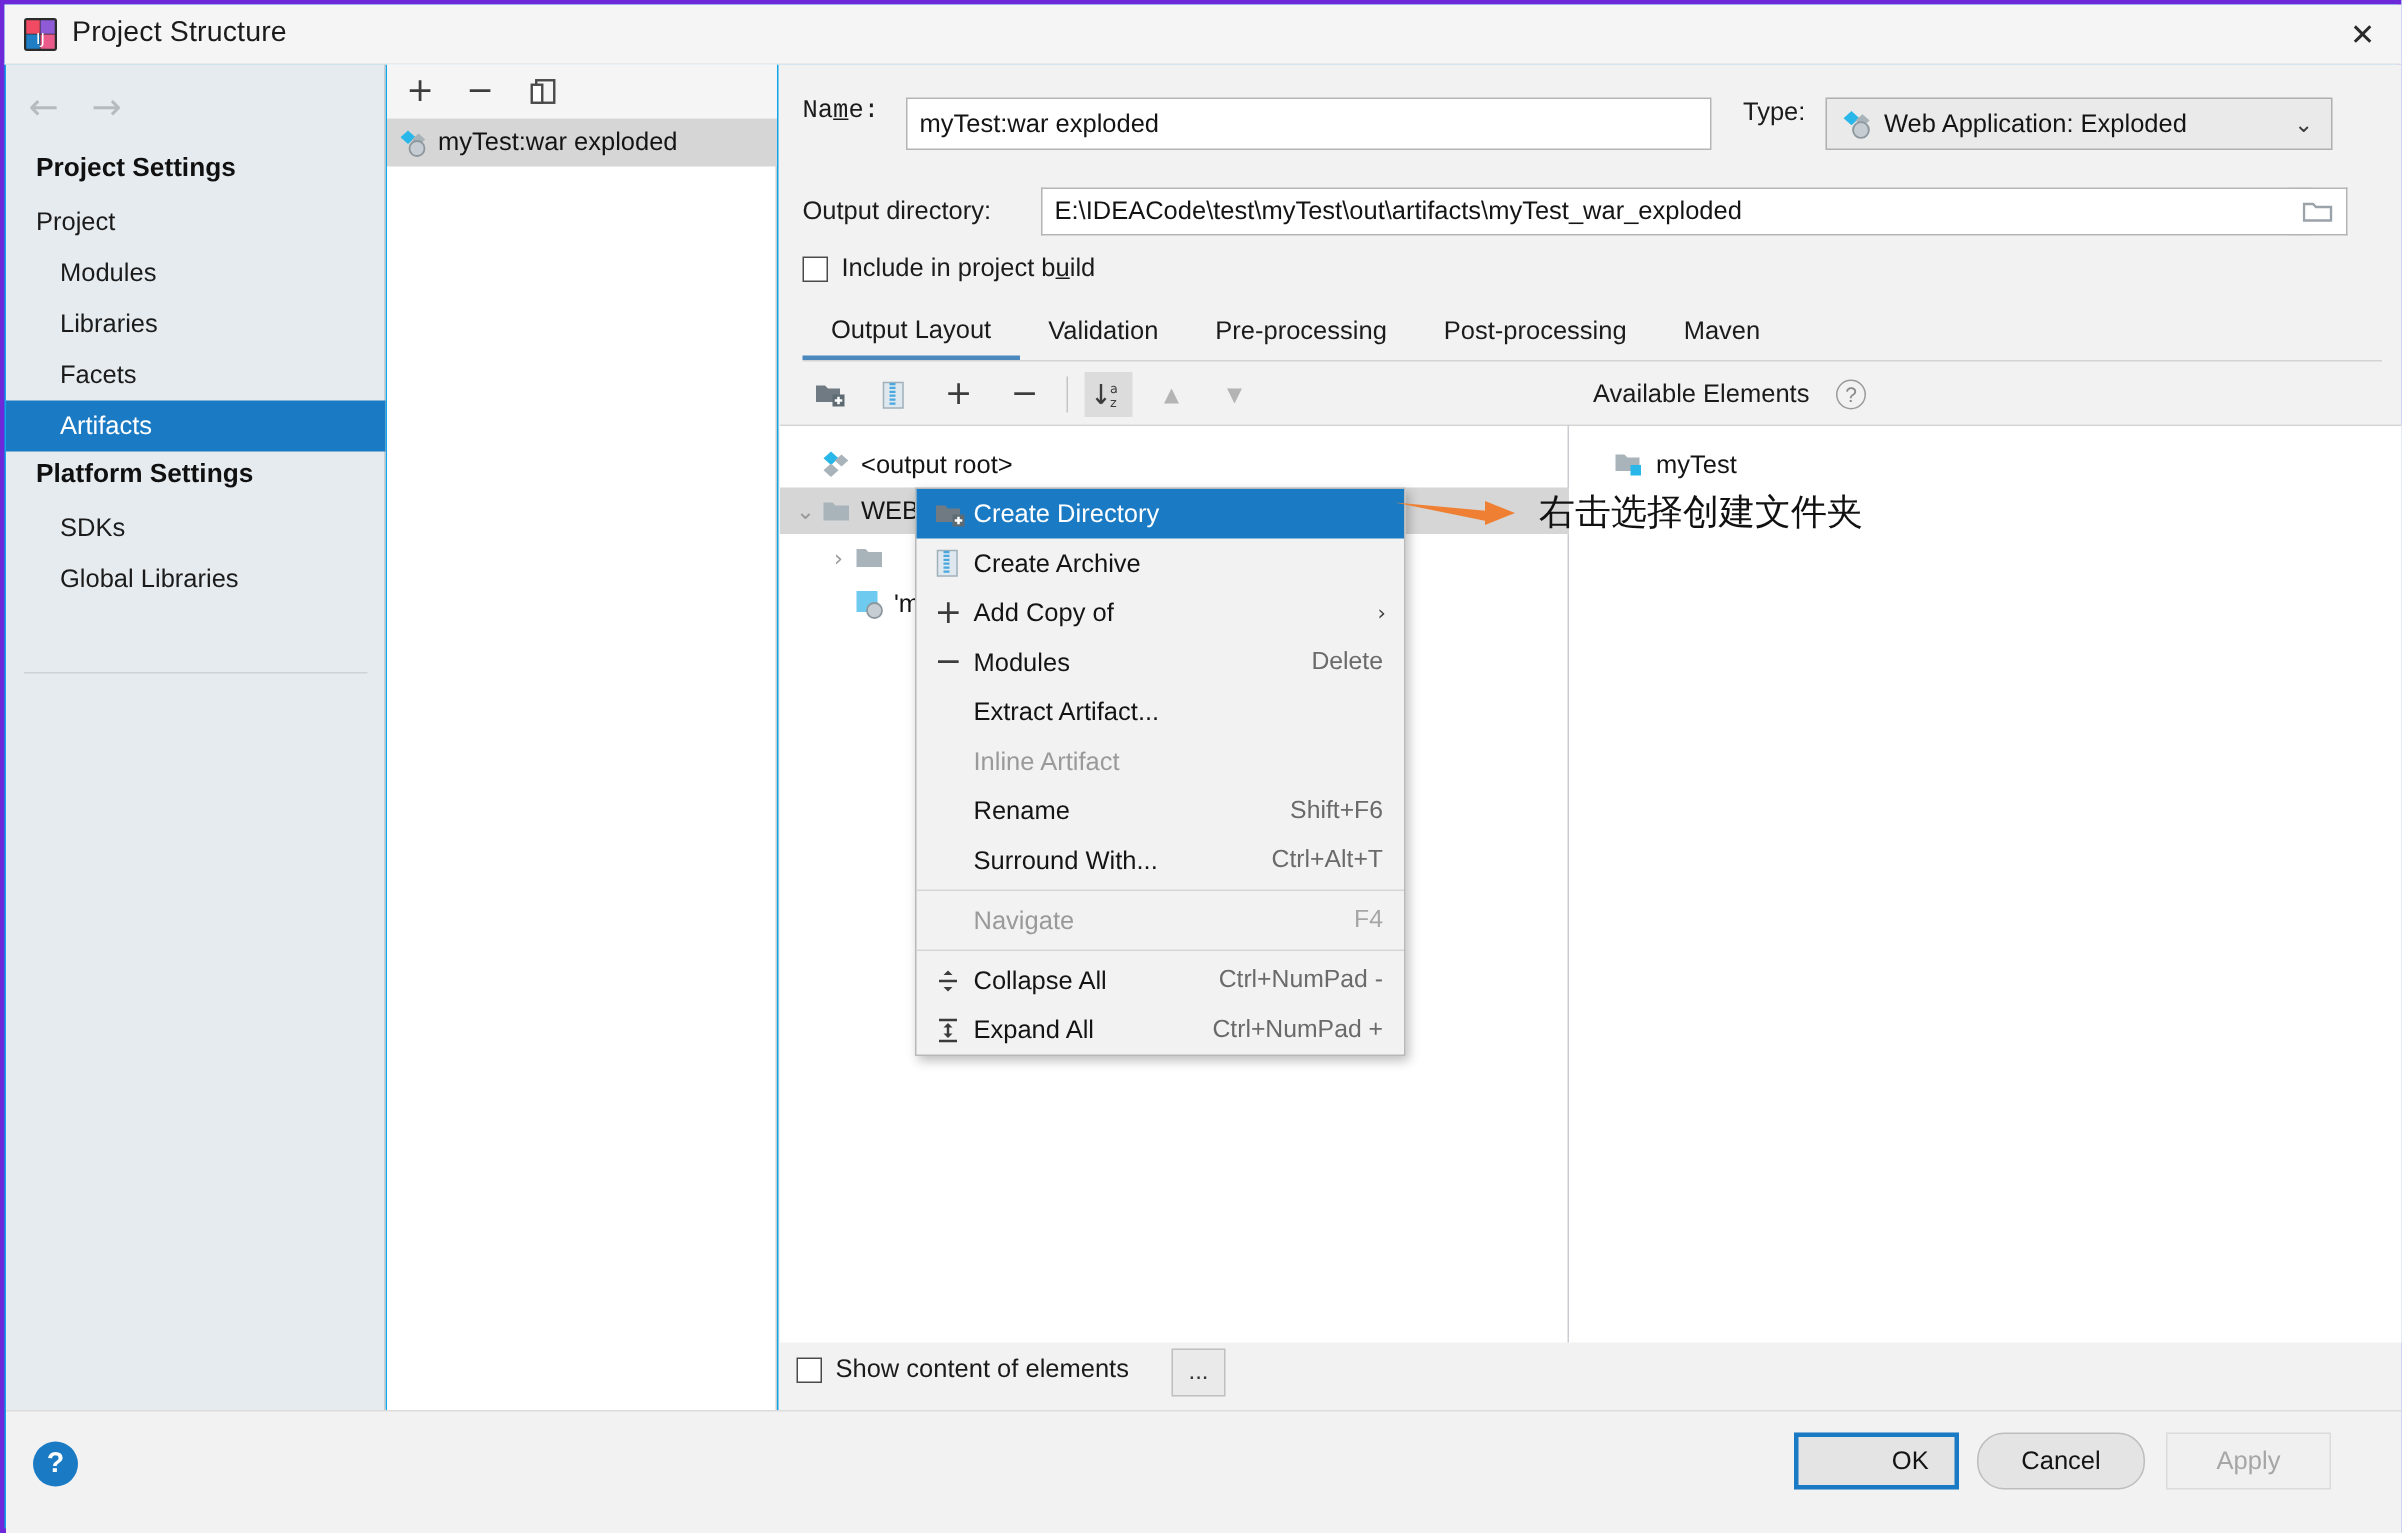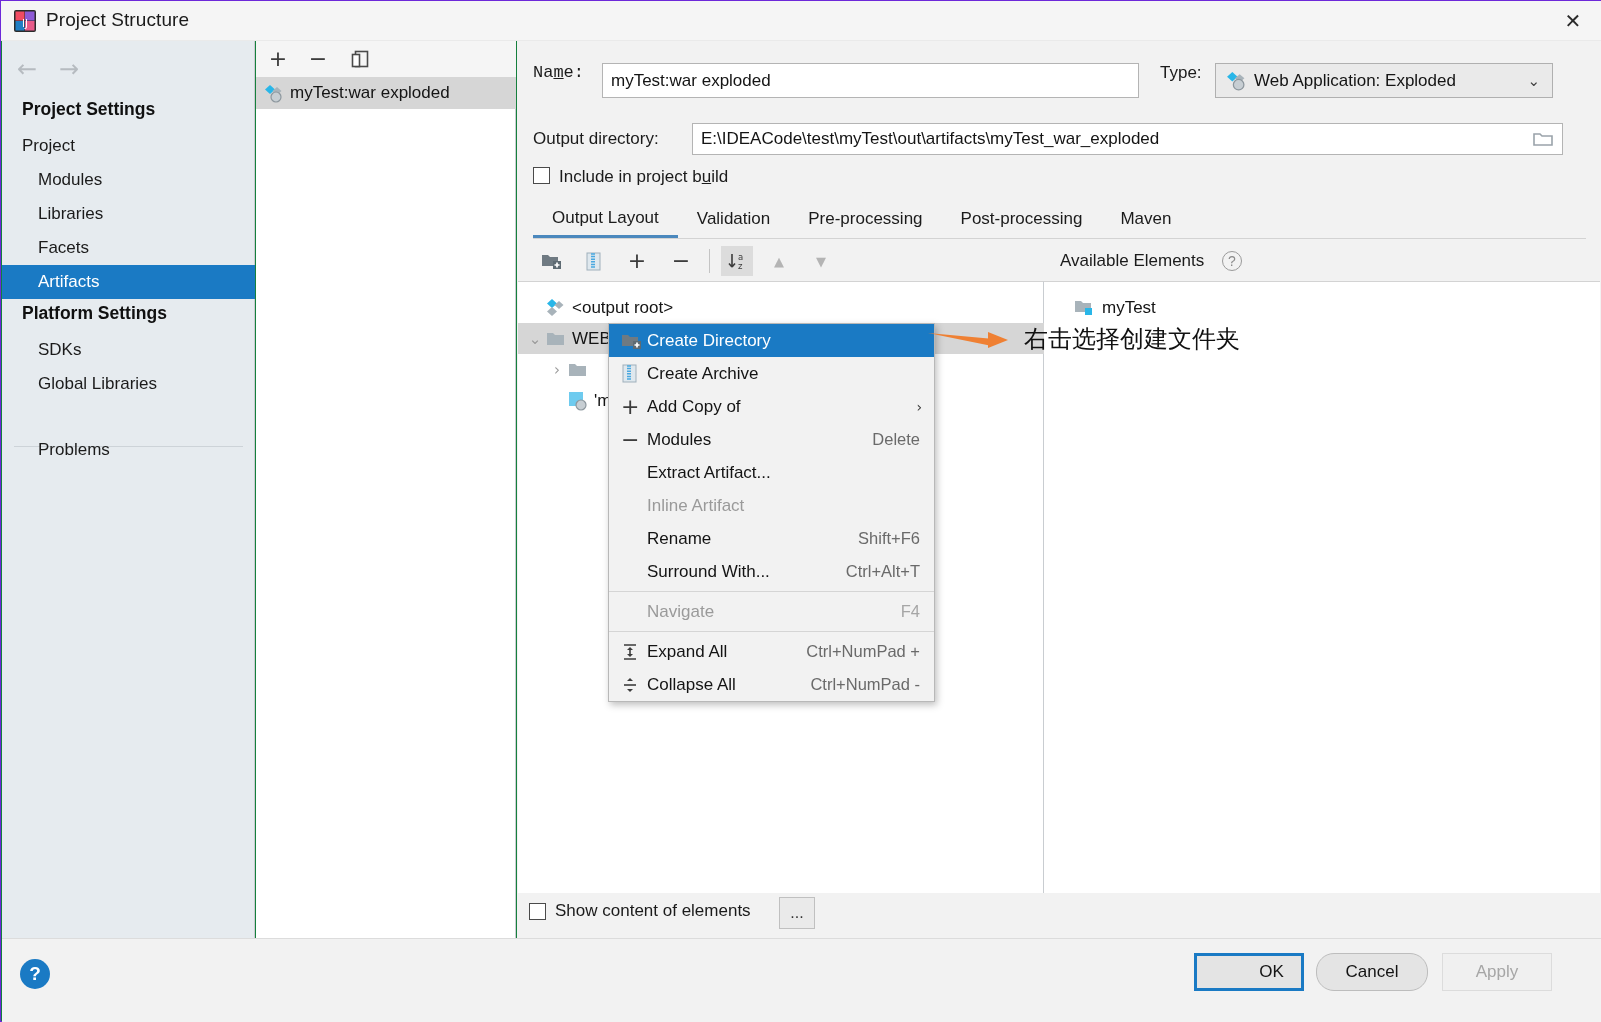--- a/index.html
+++ b/index.html
@@ -7,22 +7,22 @@
     margin: 0; padding: 0;
     width: 1601px; height: 1022px;
     overflow: hidden;
     background: #ffffff;
     font-family: "Liberation Sans", sans-serif;
     -webkit-font-smoothing: antialiased;
   }
   .dialog {
     position: relative;
     width: 1601px; height: 1022px;
-    background: #15803d;
-    border: 1px solid #6d28d9;
+    background: #0ea5e9;
+    border: 3px solid #6d28d9;
   }
 
   
   .titlebar {
     position: absolute; left: 0; top: 0;
     width: 1601px; height: 40px;
     background: #f5f5f5;
     border-bottom: 1px solid #eaeaea;
   }
   .titlebar-icon {
@@ -160,21 +160,21 @@
     font-size: 17px; color: #141414;
     cursor: pointer;
   }
   .combo-caret {
     position: absolute; right: 12px; top: 8px;
     font-size: 15px; color: #3c3c3c;
     font-family: "DejaVu Sans", sans-serif;
   }
 
   .chk-row {
-    position: absolute; display: flex; 
+    position: absolute; display: flex; align-items: center;
     cursor: pointer;
   }
   .chkbox {
     width: 17px; height: 17px;
     border: 1.6px solid #4a4a4a;
     background: #ffffff;
     margin-right: 9px;
   }
   .chk-lbl { font-size: 17px; color: #1b1b1b; }
 
@@ -375,21 +375,20 @@
     <div class="nav-item" style="top:122px;">Modules</div>
     <div class="nav-item" style="top:156px;">Libraries</div>
     <div class="nav-item" style="top:190px;">Facets</div>
     <div class="nav-item selected" style="top:224px;">Artifacts</div>
 
     <div class="group-head" style="top:262px;">Platform Settings</div>
     <div class="nav-item" style="top:292px;">SDKs</div>
     <div class="nav-item" style="top:326px;">Global Libraries</div>
 
     <div class="nav-div"></div>
-    <div class="nav-item" style="top:392px;">Problems</div>
   </div>
 
   <div class="artifact-col">
     <div class="artifact-toolbar">
       <div class="at-btn" style="left:8px;">
         <span class="at-glyph">+</span>
       </div>
       <div class="at-btn" style="left:48px;">
         <span class="at-glyph">−</span>
       </div>
@@ -613,40 +612,40 @@
       <span class="mi-label">Navigate</span>
       <span class="mi-accel">F4</span>
     </div>
 
 
     <div class="mi-sep"></div>
 
     <div class="mi">
       <span class="mi-icon">
         <svg width="18" height="18" viewBox="0 0 18 18">
+          <path d="M3 9 h12" stroke="#3c3c3c" stroke-width="1.6"></path>
+          <path d="M9 2 l-3 3 h6 Z" fill="#3c3c3c"></path>
+          <path d="M9 16 l-3 -3 h6 Z" fill="#3c3c3c"></path>
+        </svg>
+      </span>
+      <span class="mi-label">Collapse All</span>
+      <span class="mi-accel">Ctrl+NumPad -</span>
+    </div>
+
+    <div class="mi">
+      <span class="mi-icon">
+        <svg width="18" height="18" viewBox="0 0 18 18">
           <path d="M3 2 h12 M3 16 h12" stroke="#3c3c3c" stroke-width="1.6"></path>
           <path d="M9 5 v8" stroke="#3c3c3c" stroke-width="1.6"></path>
           <path d="M9 4 l-3 3 h6 Z" fill="#3c3c3c"></path>
           <path d="M9 14 l-3 -3 h6 Z" fill="#3c3c3c"></path>
         </svg>
       </span>
       <span class="mi-label">Expand All</span>
       <span class="mi-accel">Ctrl+NumPad +</span>
-    </div>
-
-    <div class="mi">
-      <span class="mi-icon">
-        <svg width="18" height="18" viewBox="0 0 18 18">
-          <path d="M3 9 h12" stroke="#3c3c3c" stroke-width="1.6"></path>
-          <path d="M9 2 l-3 3 h6 Z" fill="#3c3c3c"></path>
-          <path d="M9 16 l-3 -3 h6 Z" fill="#3c3c3c"></path>
-        </svg>
-      </span>
-      <span class="mi-label">Collapse All</span>
-      <span class="mi-accel">Ctrl+NumPad -</span>
     </div>
   </div>
 
   <svg class="anno-arrow" width="90" height="36" viewBox="0 0 90 36">
     <path d="M2 9 L68 15 L66 22 Z" fill="#ef8033"></path>
     <path d="M62 8 L82 16 L62 24 Z" fill="#ef8033"></path>
   </svg>
   <div class="anno-text">右击选择创建文件夹</div>
 
   <div class="footer">

